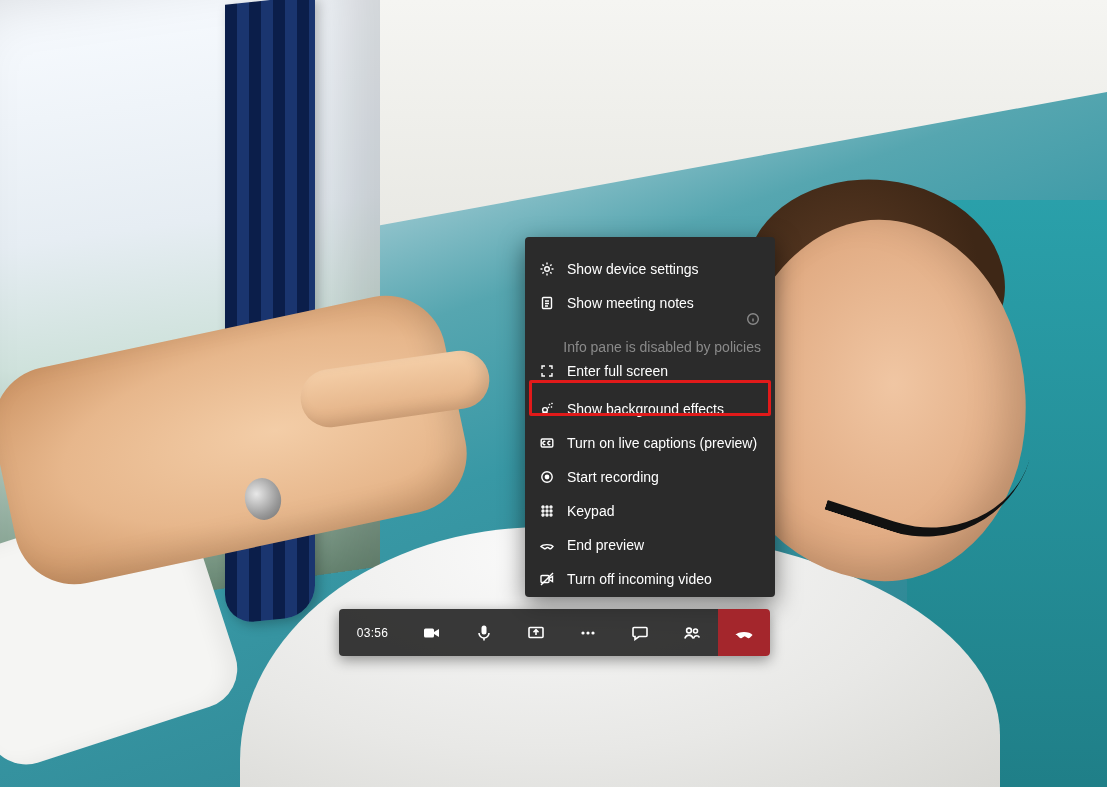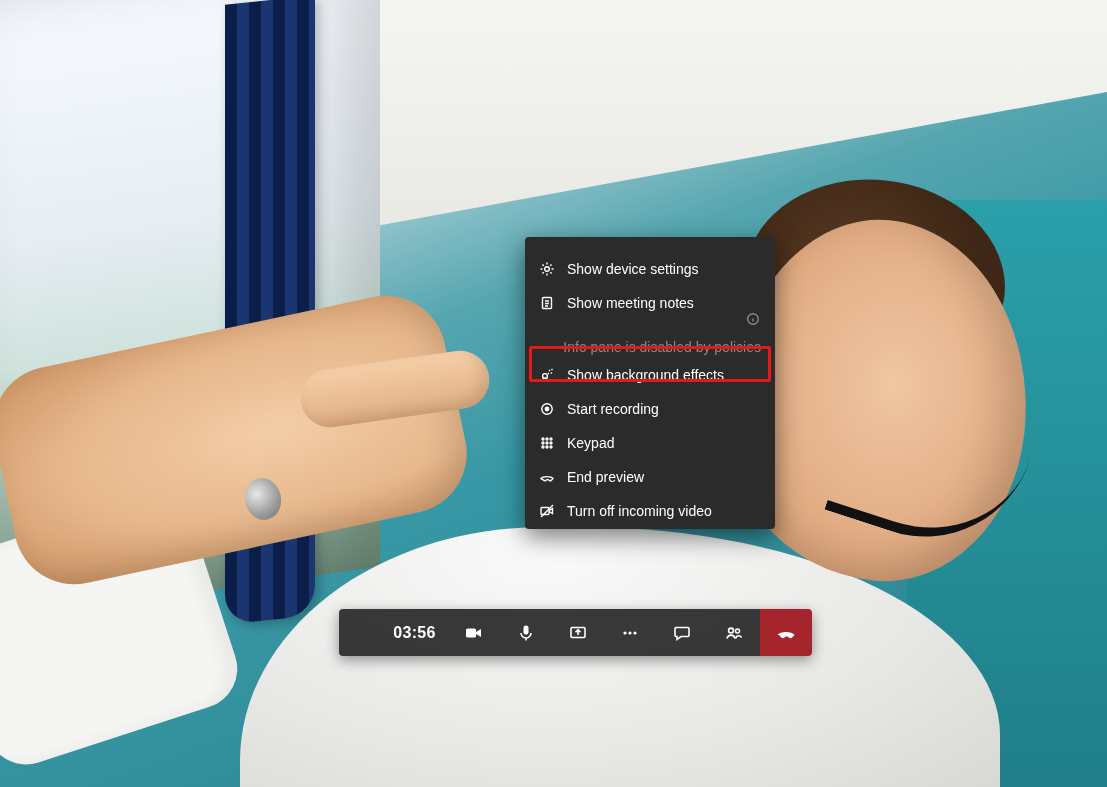--- a/index.html
+++ b/index.html
@@ -128,21 +128,21 @@
     box-shadow: 0 4px 14px rgba(0,0,0,0.4);
   }
   .tb-btn {
     display: flex;
     align-items: center;
     justify-content: center;
     background: rgba(30,30,30,0.88);
     color: #fff;
     user-select: none;
   }
-  .tb-time { width: 67px; font-size: 16px; font-weight: 700; letter-spacing: 0.3px; padding-left: 42px; }
+  .tb-time { width: 67px; font-size: 12px; font-weight: 400; letter-spacing: 0.3px; }
   .tb-icon { width: 52px; }
   .tb-hangup { background: #a4262c; width: 52px; }
   .tb-btn svg { display: block; }
 
   
   .context-menu {
     position: absolute;
     left: 525px;
     top: 237px;
     width: 250px;
@@ -222,32 +222,49 @@
     <div class="menu-item disabled">
       <span class="mi-icon">
         <svg viewBox="0 0 16 16" width="16" height="16">
             <circle cx="8" cy="8" r="5.3"></circle>
             <path d="M8 5.4v.01M8 7.5v3"></path>
           </svg>
       </span>
       <span class="mi-label">Info pane is disabled by policies</span>
     </div>
 
+    <div class="menu-item">
+      <span class="mi-icon">
+        <svg viewBox="0 0 16 16" width="16" height="16">
+            <path d="M3 6V3h3M13 6V3h-3M3 10v3h3M13 10v3h-3"></path>
+          </svg>
+      </span>
+      <span class="mi-label">Enter full screen</span>
+    </div>
 
     <div class="menu-item highlight-frame">
       <span class="mi-icon">
         <svg viewBox="0 0 16 16" width="16" height="16">
             <circle cx="6" cy="9" r="2.4"></circle>
             <path d="M2.5 14c.8-1.8 2.4-2.8 3.5-2.8s2.7 1 3.5 2.8"></path>
             <path d="M10 3l1 1M12.5 2l1 1M12 5.5l1 1M9 6l1 1"></path>
           </svg>
       </span>
       <span class="mi-label">Show background effects</span>
     </div>
 
+    <div class="menu-item">
+      <span class="mi-icon">
+        <svg viewBox="0 0 16 16" width="16" height="16">
+            <rect x="2.2" y="4" width="11.6" height="8" rx="1.2"></rect>
+            <path d="M6.3 9.3a1.6 1.6 0 1 1 0-2.6M11.3 9.3a1.6 1.6 0 1 1 0-2.6"></path>
+          </svg>
+      </span>
+      <span class="mi-label">Turn on live captions (preview)</span>
+    </div>
 
     <div class="menu-item">
       <span class="mi-icon">
         <svg viewBox="0 0 16 16" width="16" height="16">
             <circle cx="8" cy="8" r="5.2"></circle>
             <circle cx="8" cy="8" r="2.4" fill="currentColor" stroke="none"></circle>
           </svg>
       </span>
       <span class="mi-label">Start recording</span>
     </div>

